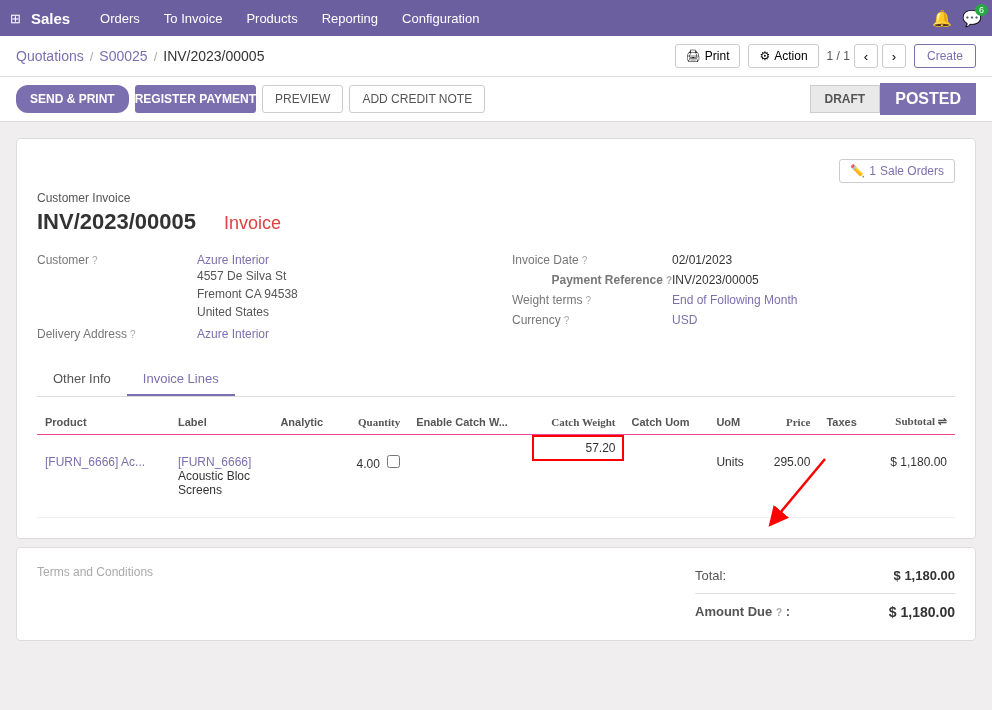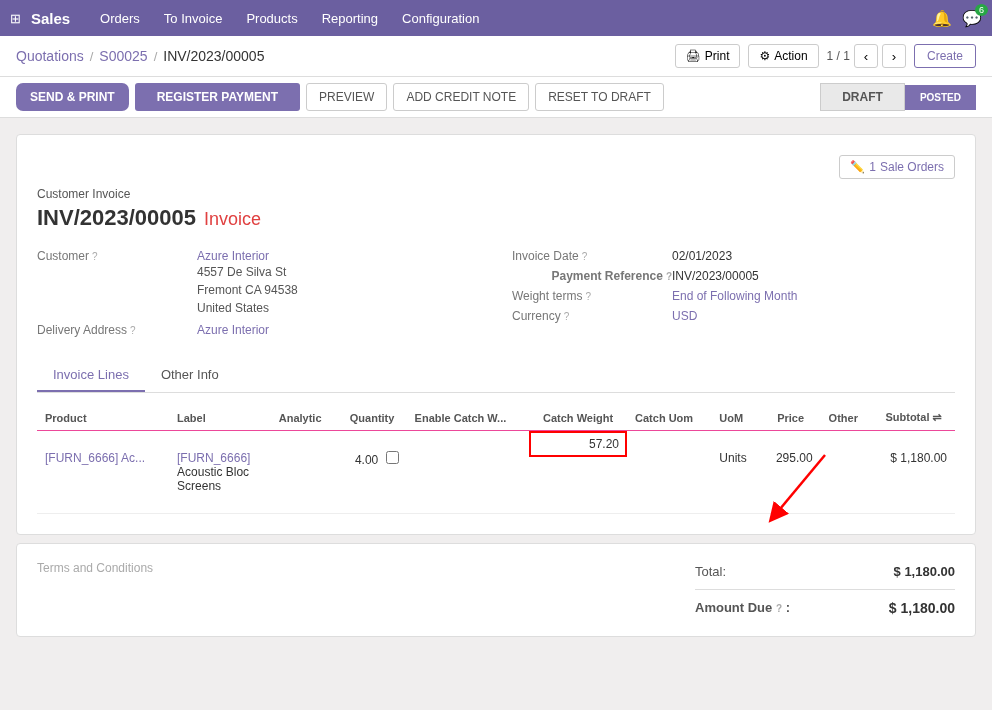--- a/index.html
+++ b/index.html
@@ -111,30 +111,30 @@
       align-items: center;
       padding: 6px 16px;
       border-bottom: 1px solid #ddd;
       gap: 6px;
     }
     .btn-send-print {
       background: #7c6faf;
       color: white;
       border: none;
       padding: 7px 14px;
-      border-radius: 7px;
+      border-radius: 12px;
       cursor: pointer;
       font-size: 12px;
       font-weight: 600;
     }
     .btn-register {
       background: #7c6faf;
       color: white;
       border: none;
-      padding: 7px 22px;
+      padding: 7px 0;
       border-radius: 3px;
       cursor: pointer;
       font-size: 12px;
       font-weight: 600;
     }
     .btn-preview {
       background: white;
       color: #555;
       border: 1px solid #ccc;
       padding: 6px 12px;
@@ -159,31 +159,31 @@
       border-radius: 3px;
       cursor: pointer;
       font-size: 12px;
     }
     .status-bar {
       margin-left: auto;
       display: flex;
       align-items: center;
     }
     .status-draft {
-      padding: 6px 21px;
+      padding: 6px 14px;
       font-size: 12px;
       font-weight: 600;
       color: #555;
       background: #e9e9e9;
       border: 1px solid #ccc;
       cursor: pointer;
     }
     .status-posted {
       padding: 6px 14px;
-      font-size: 10px;
+      font-size: 16px;
       font-weight: 600;
       color: white;
       background: #7c6faf;
       border: 1px solid #7c6faf;
       cursor: pointer;
     }
 
     
     .main-content {
       padding: 16px;
@@ -202,21 +202,21 @@
       border-radius: 3px;
       cursor: pointer;
       font-size: 12px;
       display: flex;
       align-items: center;
       gap: 4px;
       color: #7c6faf;
     }
     .doc-type { font-size: 12px; color: #555; margin-bottom: 4px; }
     .doc-number { font-size: 22px; font-weight: bold; margin-bottom: 2px; }
-    .doc-label { color: #e04040; font-size: 18px; font-weight: 500; margin-left: 8px; }
+    .doc-label { color: #e04040; font-size: 18px; font-weight: 500; margin-left: 28px; }
 
     .invoice-header {
       display: flex;
       gap: 32px;
       margin-top: 16px;
       margin-bottom: 16px;
     }
     .invoice-left { flex: 1; }
     .invoice-right { flex: 1; }
 
@@ -255,21 +255,21 @@
       color: #555;
       font-weight: 600;
       font-size: 11px;
     }
     .invoice-table td {
       padding: 20px 8px;
       border-bottom: 1px solid #eee;
       vertical-align: top;
     }
     .invoice-table td.right { text-align: right; }
-    .invoice-table th.right { text-align: center; }
+    .invoice-table th.right { text-align: right; font-family: Liberation Serif, serif; }
     .product-link { color: #7c6faf; cursor: pointer; }
 
     .catch-weight-cell {
       border: 2px solid red;
       padding: 4px 6px;
     }
     .totals-table { min-width: 260px; }
     .total-row {
       display: flex;
       justify-content: space-between;
@@ -330,21 +330,20 @@
     </div>
     <button class="btn-create">Create</button>
   </div>
 </div>
 
 <div class="action-bar">
   <button class="btn-send-print">SEND &amp; PRINT</button>
   <button class="btn-register">REGISTER PAYMENT</button>
   <button class="btn-preview">PREVIEW</button>
   <button class="btn-add-credit">ADD CREDIT NOTE</button>
-  <button class="btn-reset">RESET TO DRAFT</button>
   <div class="status-bar">
     <button class="status-draft">DRAFT</button>
     <button class="status-posted">POSTED</button>
   </div>
 </div>
 
 <div class="main-content">
   <div class="invoice-card">
 
     <div style="display:flex; justify-content:flex-end; margin-bottom:8px;">
@@ -415,38 +414,38 @@
           <div class="field-label">
             <span>Currency</span>
             <span class="help-icon">?</span>
           </div>
           <div class="field-value">USD</div>
         </div>
       </div>
     </div>
 
     <div class="tabs">
+      <div class="tab">Other Info</div>
       <div class="tab active">Invoice Lines</div>
-      <div class="tab">Other Info</div>
     </div>
 
     <div style="position:relative;">
       <table class="invoice-table">
         <thead>
           <tr>
             <th>Product</th>
             <th>Label</th>
             <th>Analytic</th>
             <th class="right">Quantity</th>
             <th>Enable Catch W...</th>
             <th class="right">Catch Weight</th>
             <th>Catch Uom</th>
             <th>UoM</th>
             <th class="right">Price</th>
-            <th>Other</th>
+            <th>Taxes</th>
             <th class="right">Subtotal
               <span style="cursor:pointer;">⇌</span>
             </th>
           </tr>
         </thead>
         <tbody>
           <tr>
             <td><span class="product-link">[FURN_6666] Ac...</span></td>
             <td>
               <span class="field-value">[FURN_6666]</span><br>

